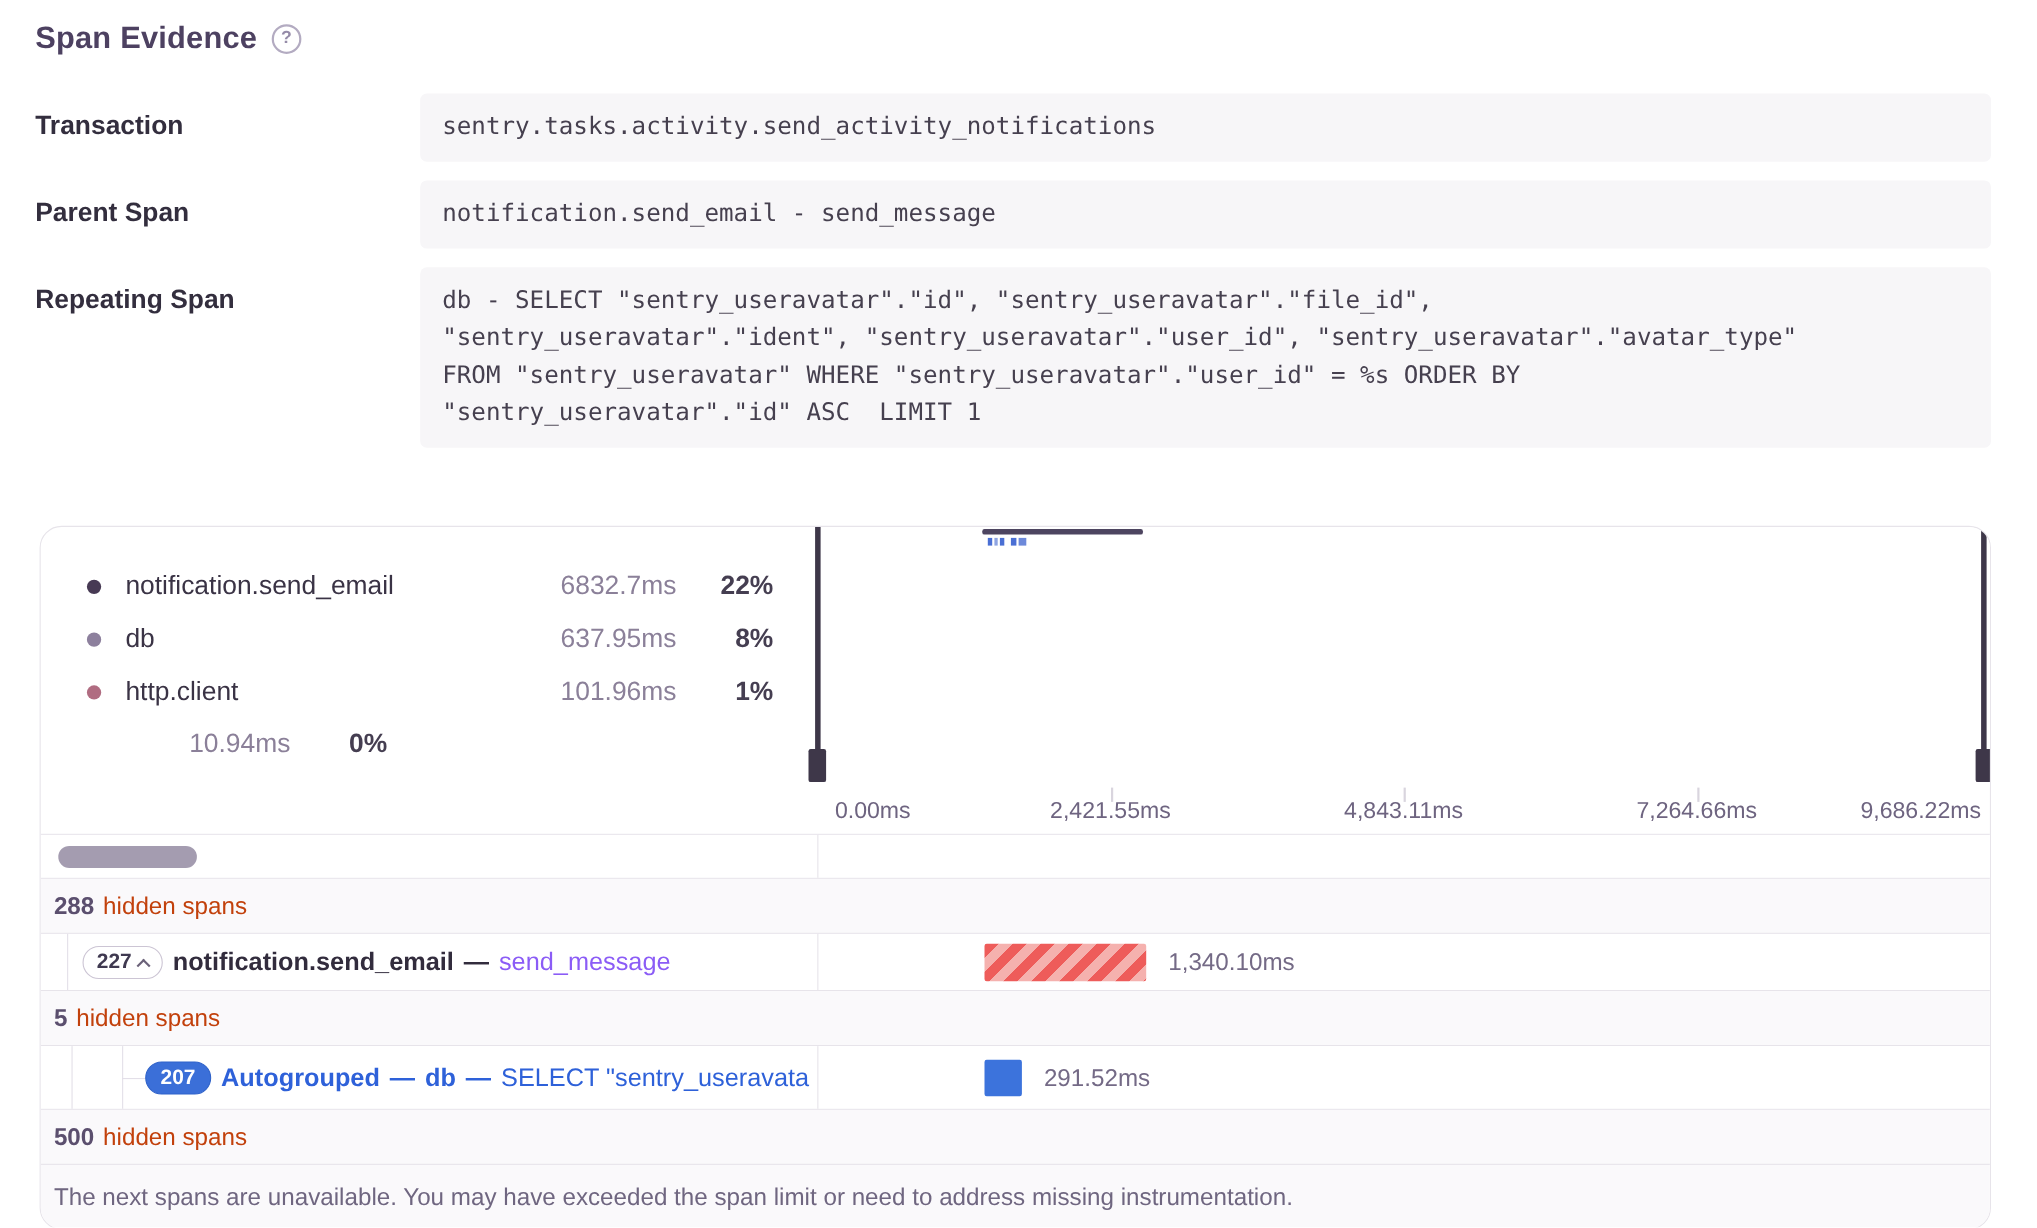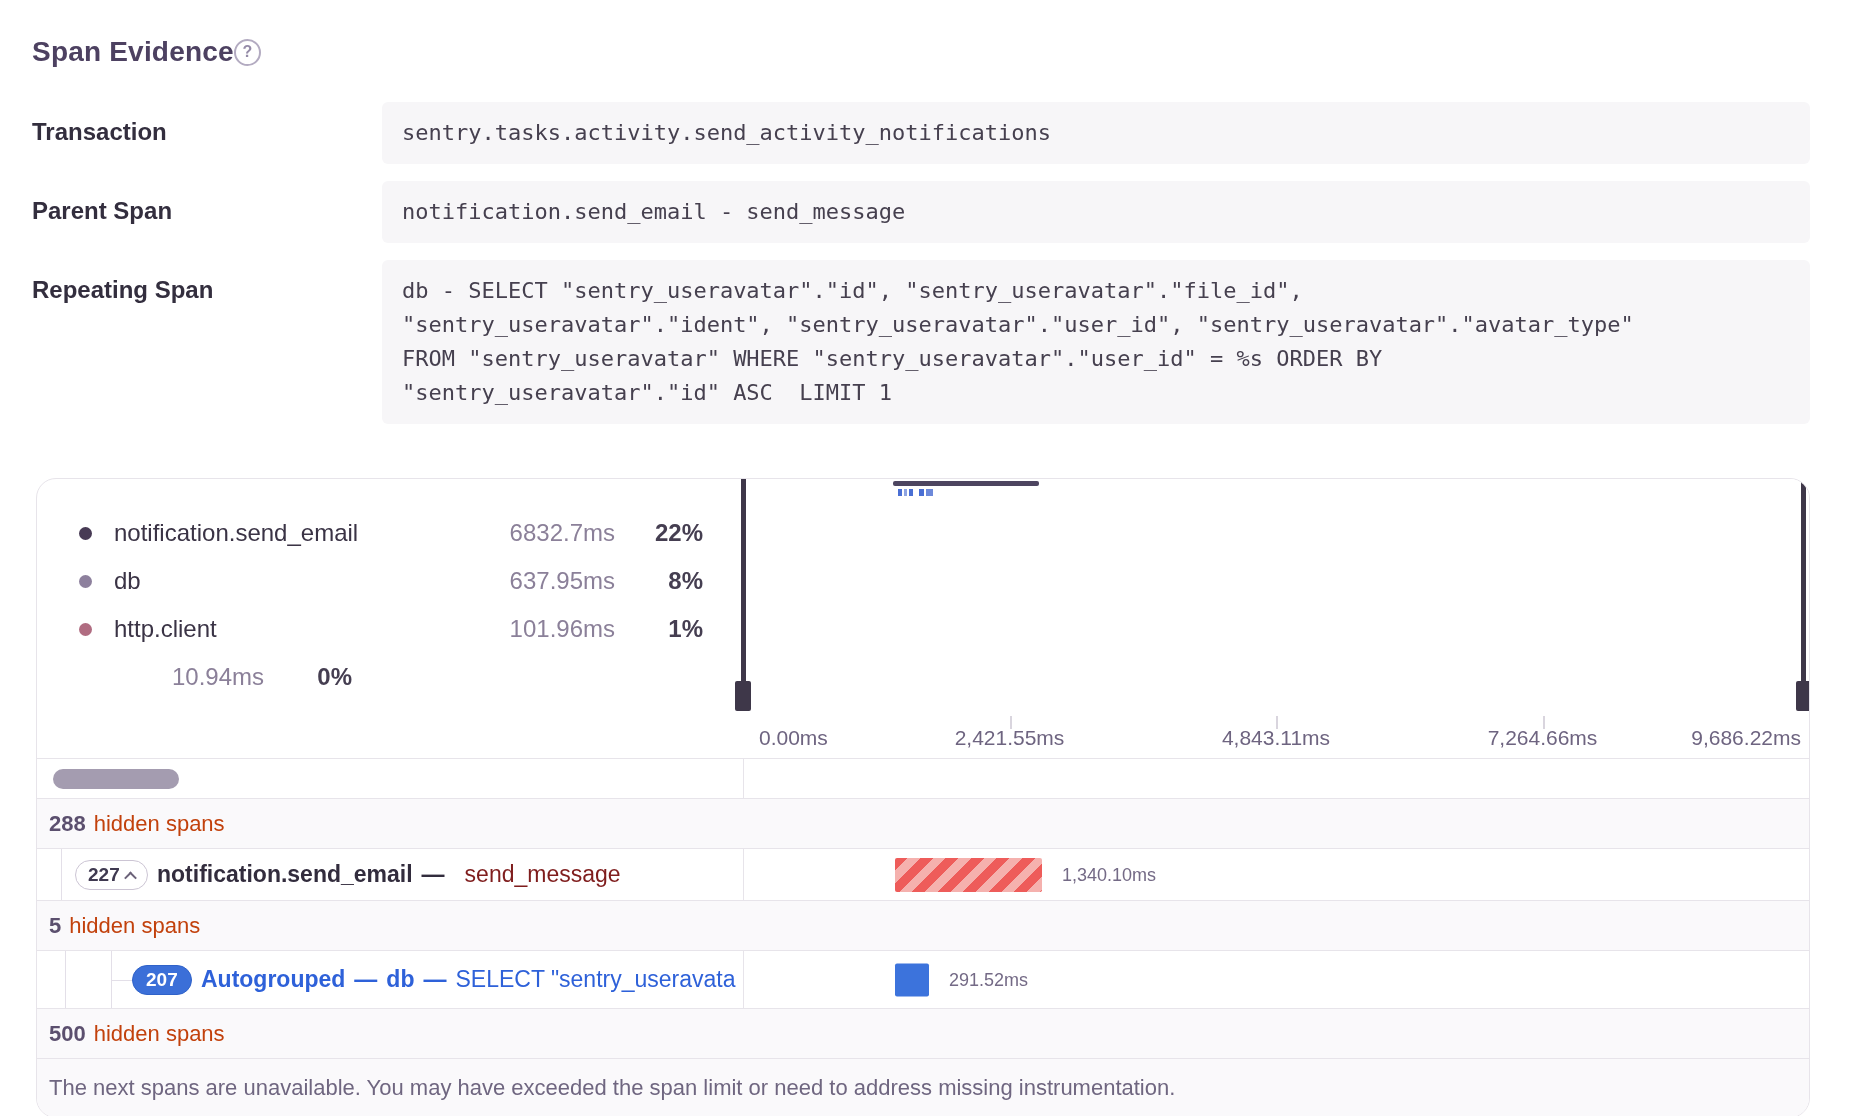--- a/index.html
+++ b/index.html
@@ -1,21 +1,21 @@
 <!DOCTYPE html>
 <html><head>
 <meta charset="utf-8">
 <style>
   * { margin:0; padding:0; box-sizing:border-box; }
   html,body { background:#fff; }
   body { font-family:"Liberation Sans", sans-serif; color:#332e3e; }
   .page { position:relative; width:1852px; height:1116px; background:#fff; overflow:hidden; }
 
   
-  .sec-header { display:flex; align-items:center; margin:36px 0 0 32px; }
+  .sec-header { display:flex; align-items:center; gap:13px; margin:19px 0 0 32px; }
   .sec-title { font-size:28px; font-weight:700; color:#4d4161; letter-spacing:.2px; }
   .help-circle { width:27px; height:27px; border:2px solid #b3abc1; border-radius:50%;
     display:flex; align-items:center; justify-content:center; font-size:16px; font-weight:700;
     color:#958ba8; cursor:pointer; }
 
   
   .evidence { margin:34px 42px 0 32px; }
   .ev-row { display:flex; align-items:flex-start; margin-bottom:17px; }
   .ev-label { width:350px; flex:none; font-size:24px; font-weight:700; color:#332e3e; padding-top:16px; }
   .ev-value { flex:1; background:#f7f6f8; border-radius:6px; padding:14px 20px;
@@ -70,35 +70,35 @@
 
   .count-pill { display:inline-flex; align-items:center; justify-content:center; gap:6px;
     height:30px; padding:0 12px; border:1px solid #ccc5d4; border-radius:15px; background:#fff;
     font-size:19px; font-weight:700; color:#3f3950; cursor:pointer; position:absolute; left:38px; }
   .chev { width:9px; height:9px; border-top:2px solid #6b6279; border-right:2px solid #6b6279;
     transform:rotate(-45deg) translate(-1px,1px); display:inline-block; margin-top:3px; }
 
   .span-title { position:absolute; left:120px; white-space:nowrap; font-size:23px; color:#322c3d; }
   .span-op-b { font-weight:700; }
   .span-sep { font-weight:700; margin:0 9px; }
-  .span-desc { font-weight:400; color:#7f1d1d;margin-left:11px; }
+  .span-desc { font-weight:400; color:#8b5cf6; }
 
   .blue-pill { position:absolute; left:95px; display:inline-flex; align-items:center; justify-content:center;
     height:30px; padding:0 13px; border-radius:15px; background:#3b6fd8; border:1px solid #2f62c9;
     font-size:19px; font-weight:700; color:#fff; cursor:pointer; }
   .ag-title { position:absolute; left:164px; right:6px; overflow:hidden; white-space:nowrap;
     font-size:23px; color:#2e61d9; }
   .ag-bold { font-weight:700; }
   .ag-sep { font-weight:700; margin:0 9px; }
 
   .bar { position:absolute; top:50%; transform:translateY(-50%); border-radius:2px; }
   .bar-red { left:151px; width:147px; height:34px;
     background:repeating-linear-gradient(135deg, #ee5c5a 0px, #ee5c5a 9px, #f5b1ae 9px, #f5b1ae 18px); }
   .bar-blue { left:151px; width:34px; height:33px; background:#3c73dc; }
-  .bar-ms { position:absolute; top:50%; transform:translateY(-50%); font-size:18px; color:#746a86; white-space:nowrap; }
+  .bar-ms { position:absolute; top:50%; transform:translateY(-50%); font-size:22px; color:#746a86; white-space:nowrap; }
 
   .footer-row { height:58px; background:#faf9fb; display:flex; align-items:center; border-bottom:none; }
   .footer-text { margin-left:12px; font-size:22px; color:#6f6680; }
 </style>
 </head>
 <body>
 
 <div class="page">
 
   <div class="sec-header">

